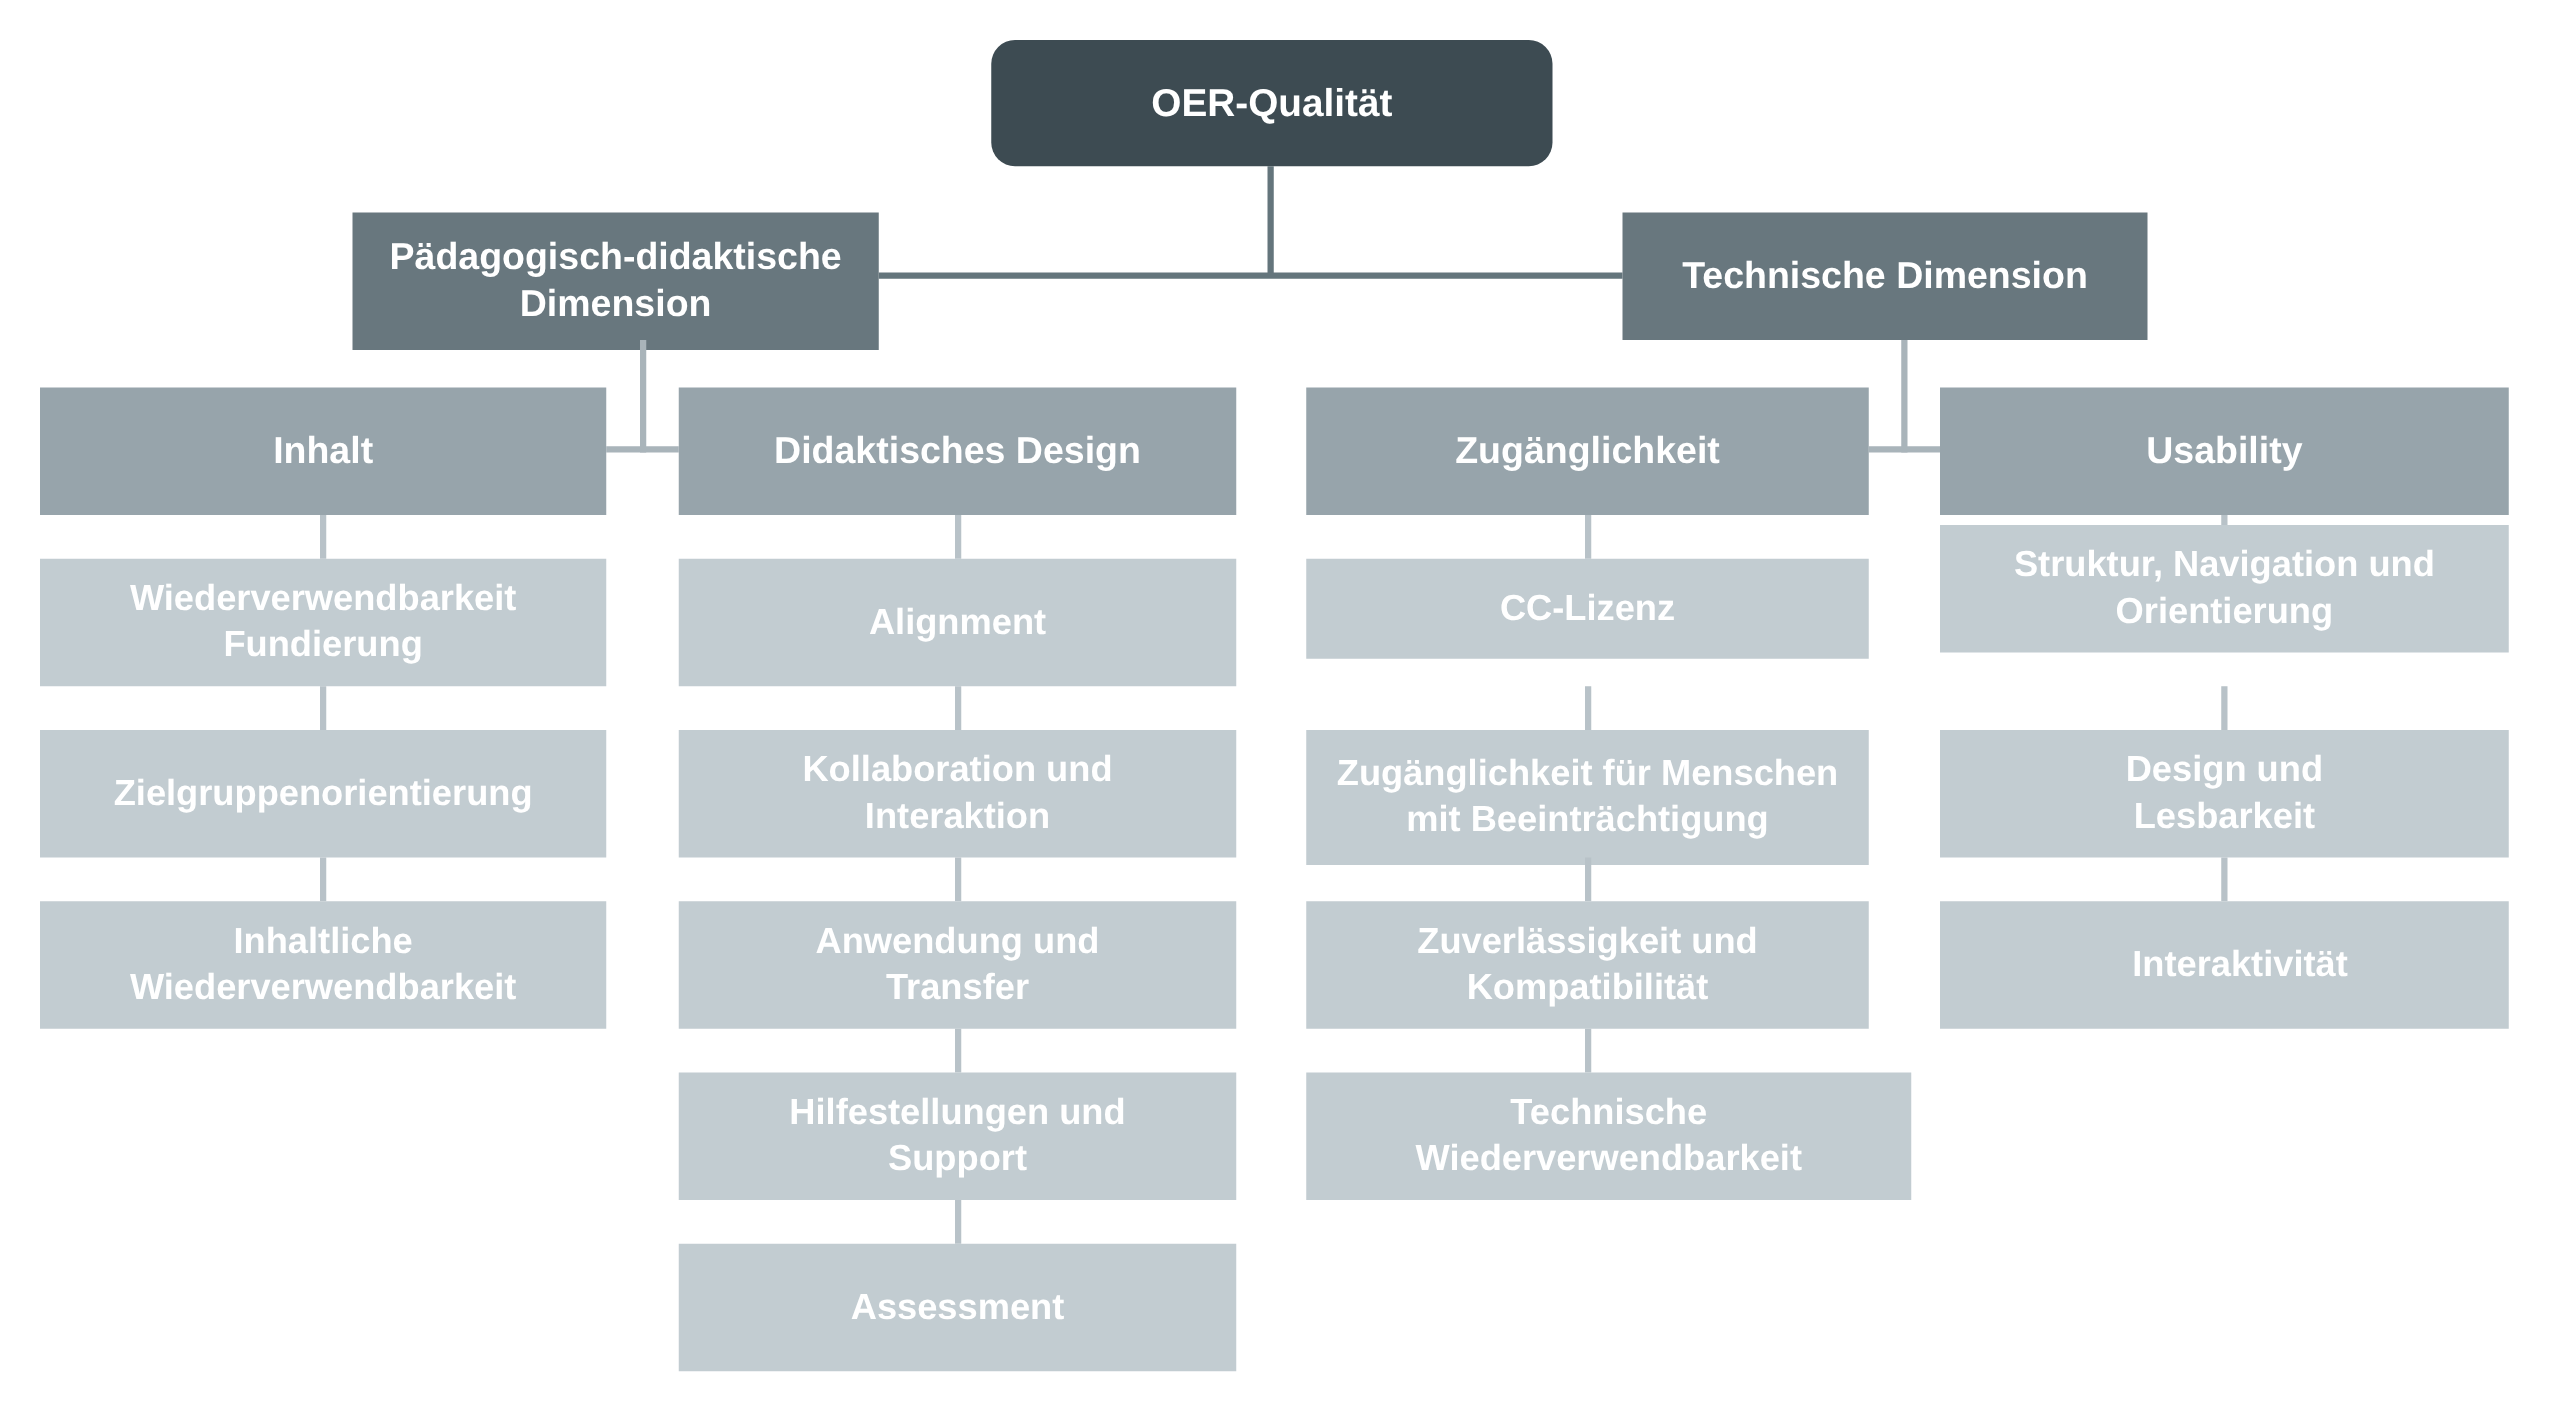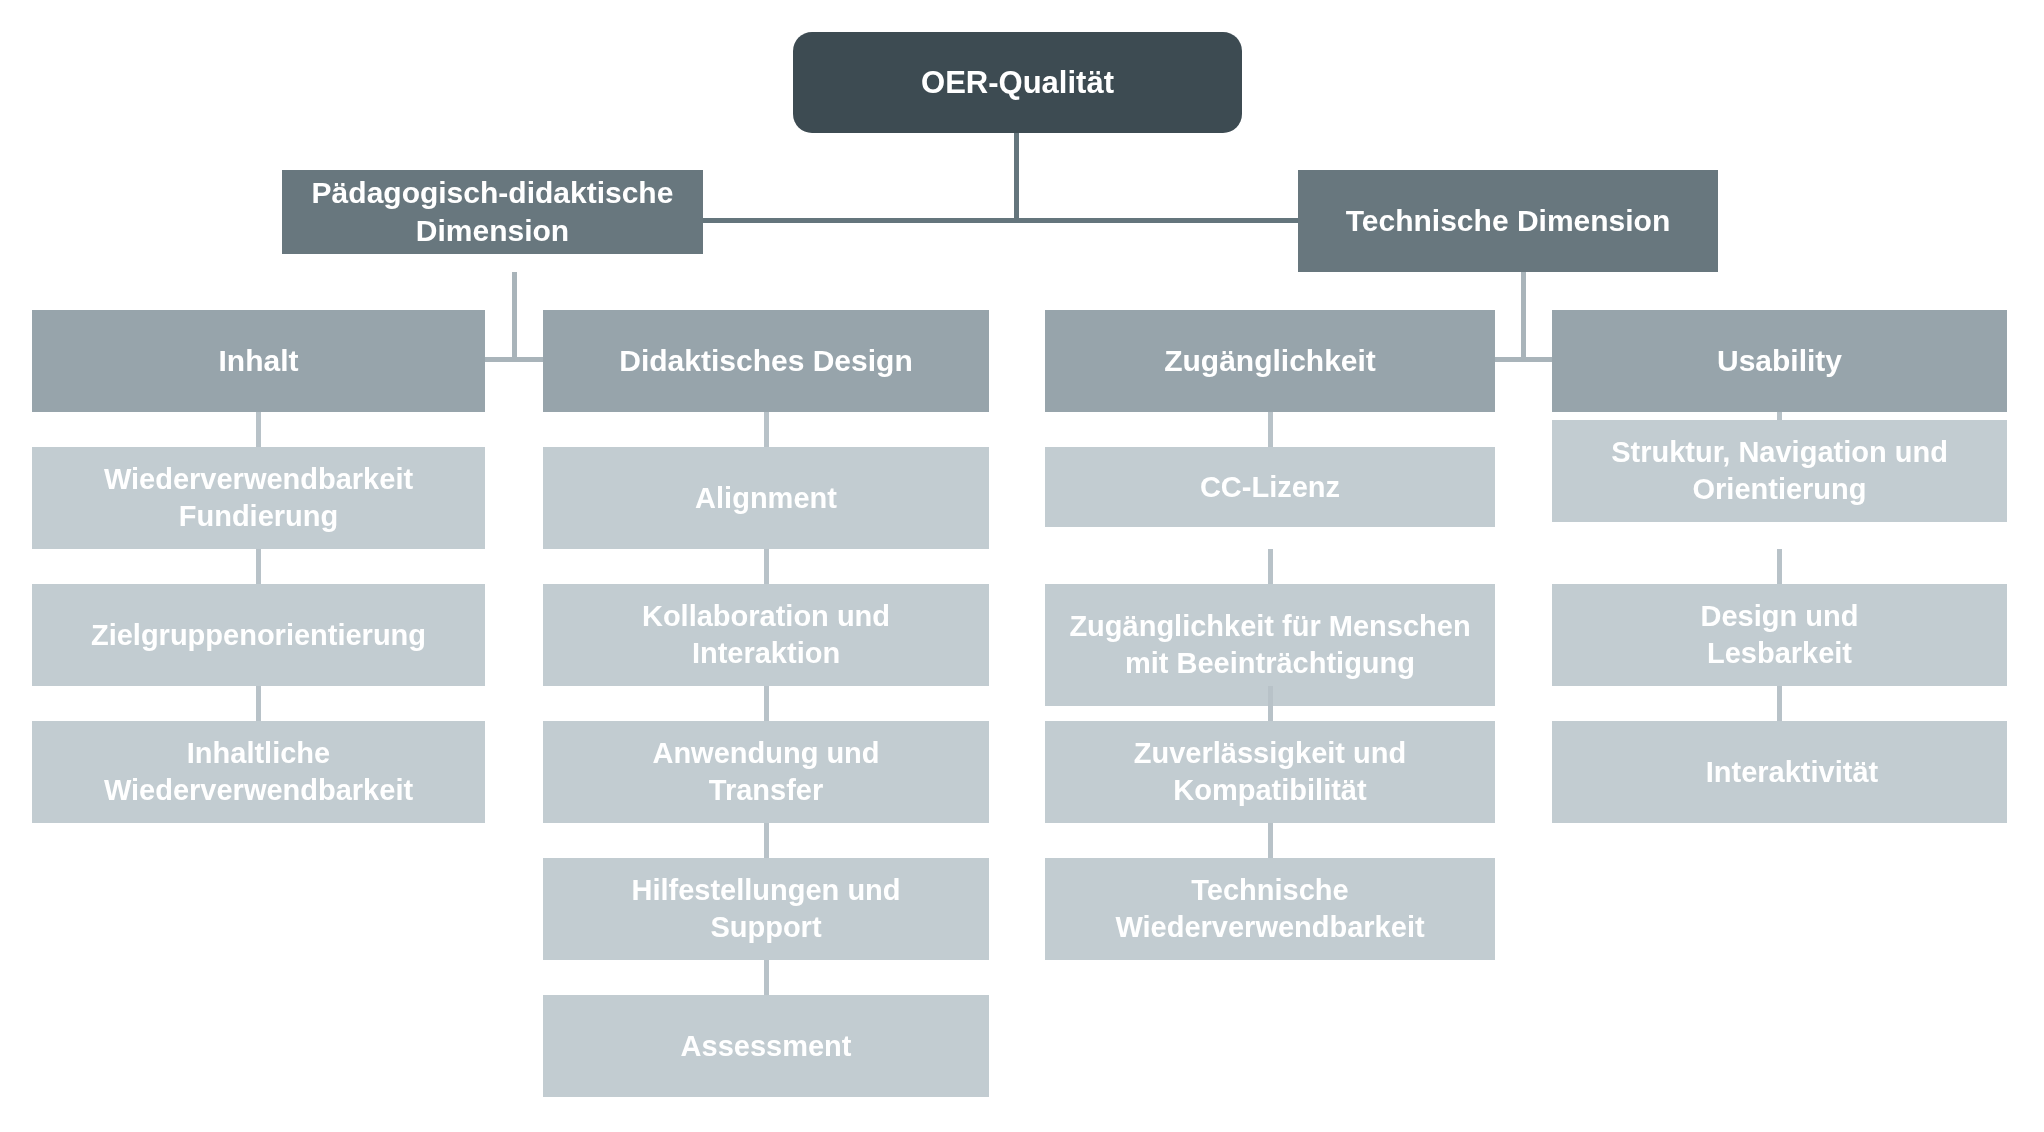--- a/index.html
+++ b/index.html
@@ -29,21 +29,21 @@
 </head>
 <body>
 
 <div id="canvas">
 
   <div class="node n1" style="left:793px;top:32px;width:449px;height:101px;border-radius:19px;">OER-Qualität</div>
 
   <div class="conn cdark" style="left:1014px;top:133px;width:5px;height:89px;"></div>
   <div class="conn cdark" style="left:703px;top:218px;width:595px;height:5px;"></div>
 
-  <div class="node n2" style="left:282px;top:170px;width:421px;height:84px;">Pädagogisch-didaktische
+  <div class="node n2" style="left:282px;top:170px;width:421px;height:110px;">Pädagogisch-didaktische
 Dimension</div>
   <div class="node n2" style="left:1298px;top:170px;width:420px;height:102px;">Technische Dimension</div>
 
   <div class="conn clight" style="left:512px;top:272px;width:5px;height:90px;"></div>
   <div class="conn clight" style="left:485px;top:357px;width:58px;height:5px;"></div>
   <div class="conn clight" style="left:1521px;top:272px;width:5px;height:90px;"></div>
   <div class="conn clight" style="left:1495px;top:357px;width:57px;height:5px;"></div>
 
   <div class="node n3" style="left:32px;top:310px;width:453px;height:102px;">Inhalt</div>
   <div class="node n3" style="left:543px;top:310px;width:446px;height:102px;">Didaktisches Design</div>
@@ -69,27 +69,27 @@
 Transfer</div>
   <div class="conn clighter" style="left:764px;top:823px;width:5px;height:35px;"></div>
   <div class="node n4" style="left:543px;top:858px;width:446px;height:102px;">Hilfestellungen und
 Support</div>
   <div class="conn clighter" style="left:764px;top:960px;width:5px;height:35px;"></div>
   <div class="node n4" style="left:543px;top:995px;width:446px;height:102px;">Assessment</div>
 
   <div class="conn clighter" style="left:1268px;top:412px;width:5px;height:35px;"></div>
   <div class="node n4" style="left:1045px;top:447px;width:450px;height:80px;">CC-Lizenz</div>
   <div class="conn clighter" style="left:1268px;top:549px;width:5px;height:35px;"></div>
-  <div class="node n4" style="left:1045px;top:584px;width:450px;height:122px;">Zugänglichkeit für Menschen
+  <div class="node n4" style="left:1045px;top:584px;width:450px;height:108px;">Zugänglichkeit für Menschen
 mit Beeinträchtigung</div>
   <div class="conn clighter" style="left:1268px;top:686px;width:5px;height:35px;"></div>
   <div class="node n4" style="left:1045px;top:721px;width:450px;height:102px;">Zuverlässigkeit und
 Kompatibilität</div>
   <div class="conn clighter" style="left:1268px;top:823px;width:5px;height:35px;"></div>
-  <div class="node n4" style="left:1045px;top:858px;width:450px;height:102px;">Technische
+  <div class="node n4" style="left:1045px;top:858px;width:484px;height:102px;">Technische
 Wiederverwendbarkeit</div>
 
   <div class="conn clighter" style="left:1777px;top:412px;width:5px;height:35px;"></div>
   <div class="node n4" style="left:1552px;top:420px;width:455px;height:102px;">Struktur, Navigation und
 Orientierung</div>
   <div class="conn clighter" style="left:1777px;top:549px;width:5px;height:35px;"></div>
   <div class="node n4" style="left:1552px;top:584px;width:455px;height:102px;">Design und
 Lesbarkeit</div>
   <div class="conn clighter" style="left:1777px;top:686px;width:5px;height:35px;"></div>
   <div class="node n4" style="left:1552px;top:721px;width:455px;height:102px;padding-left:31px;">Interaktivität</div>

